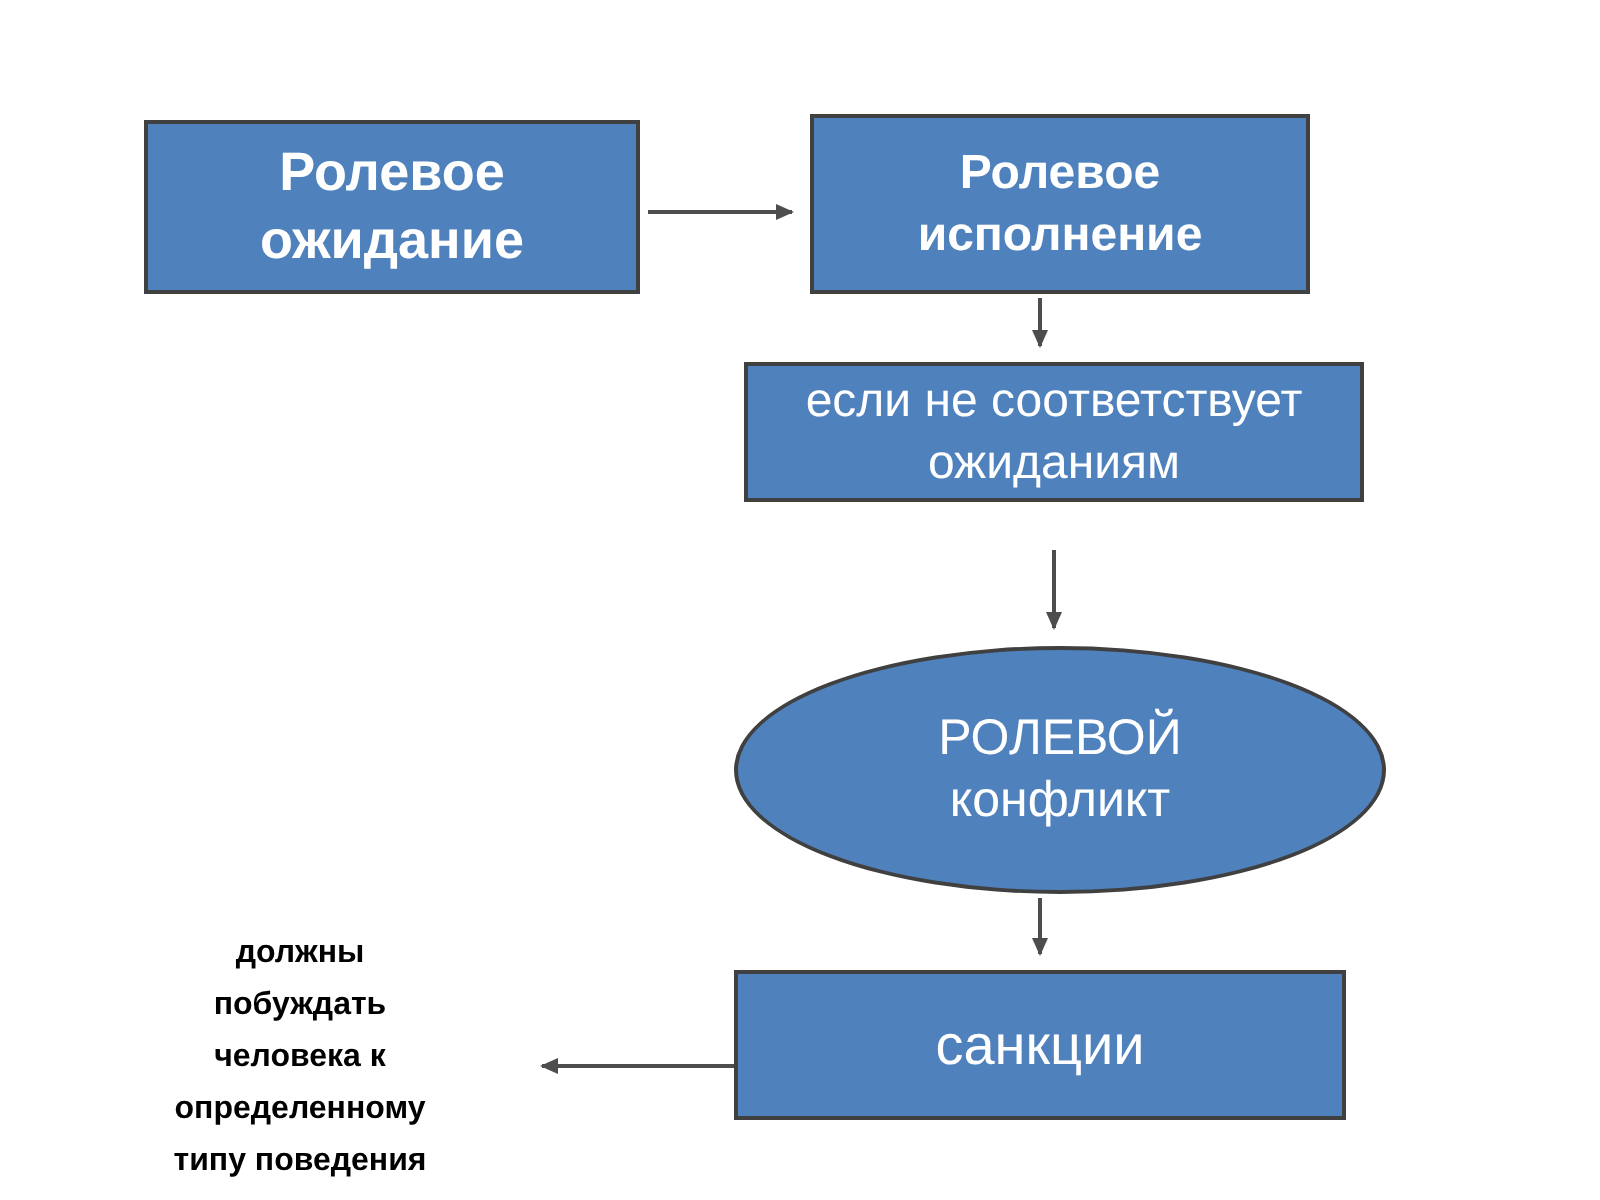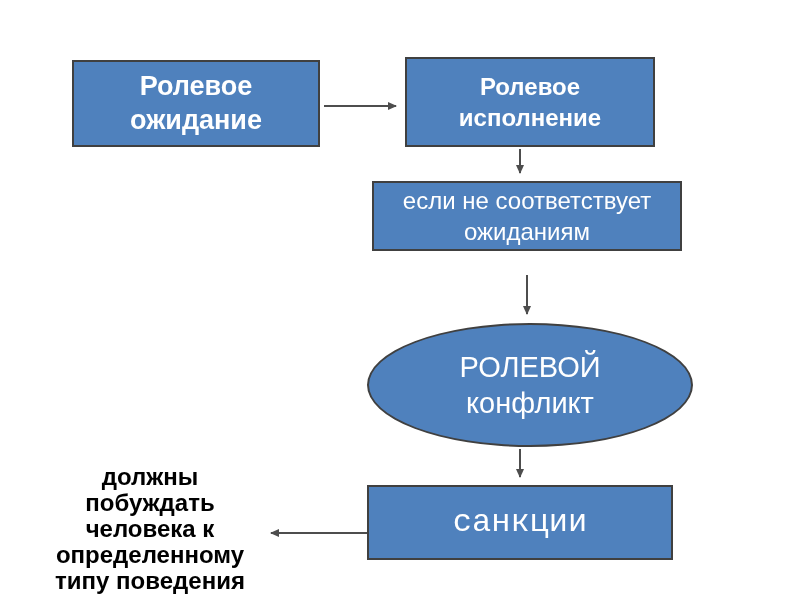--- a/index.html
+++ b/index.html
@@ -33,32 +33,31 @@
     font-size: 24px; line-height: 1.3;
   }
   #node-condition {
     left: 372px; top: 181px; width: 310px; height: 70px;
     font-size: 24px; line-height: 1.3;
   }
   #node-role-conflict {
     left: 367px; top: 323px; width: 326px; height: 124px;
     border-radius: 50%;
     border-width: 2px;
-    font-size: 29px; line-height: 1.25;
+    font-size: 25px; line-height: 1.25;
   }
   #node-sanctions {
     left: 367px; top: 485px; width: 306px; height: 75px;
-    font-size: 32px;
-    font-family: Liberation Mono, monospace;
+    font-size: 28px;
   }
   .note {
     position: absolute;
     left: 40px; top: 464px; width: 220px;
     color: var(--text-dark, #000000);
-    font-size: 24px;
+    font-size: 16px;
     font-weight: bold;
     line-height: 26px;
     text-align: center;
     white-space: pre-line;
   }
   .arrows {
     position: absolute;
     left: 0; top: 0;
     width: 800px; height: 600px;
     pointer-events: none;

